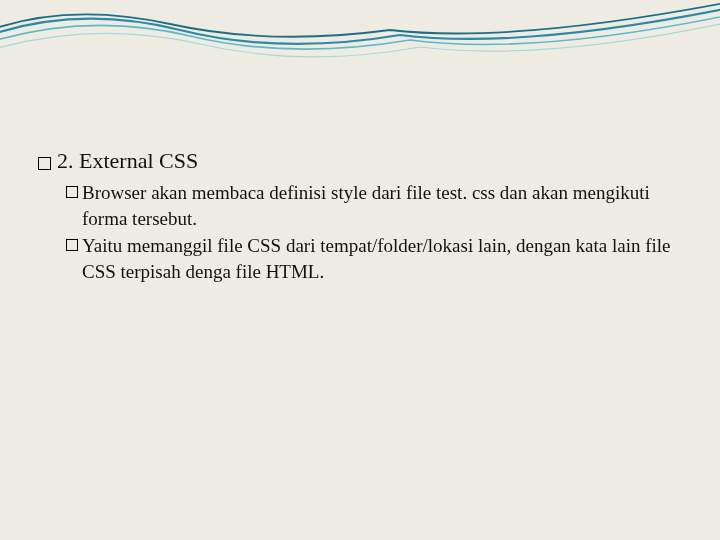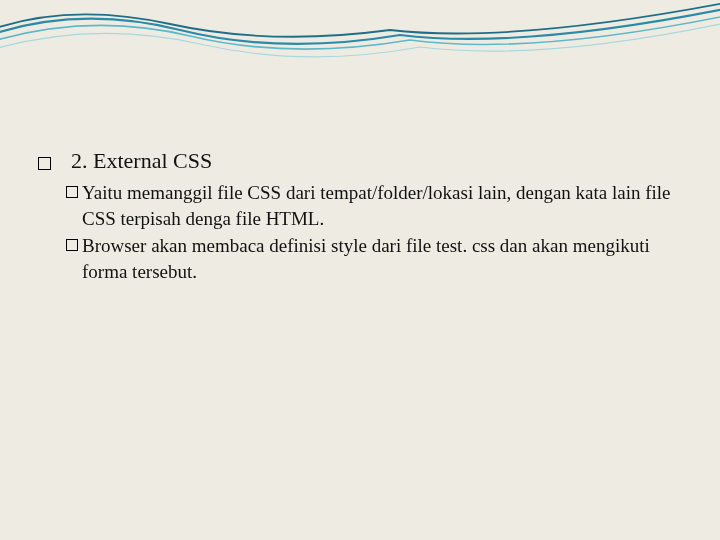--- a/index.html
+++ b/index.html
@@ -19,21 +19,21 @@
   }
   .content {
     position: absolute;
     top: 148px;
     left: 38px;
     right: 38px;
   }
   .heading-row {
     display: flex;
     align-items: baseline;
-    gap: 20px;
+    gap: 6px;
     margin-bottom: 6px;
   }
   .bullet-square {
     display: inline-block;
     width: 13px;
     height: 13px;
     border: 1.5px solid #000;
     background: transparent;
     flex-shrink: 0;
     position: relative;
@@ -80,20 +80,20 @@
 </svg>
 
 <div class="content">
   <div class="heading-row">
     <span class="bullet-square"></span>
     <span class="heading-text">2. External CSS</span>
   </div>
   <div class="sub-list">
     <div class="sub-item">
       <span class="sub-bullet"></span>
-      <span class="sub-text">Yaitu memanggil file CSS dari tempat/folder/lokasi lain, dengan kata lain file CSS terpisah denga file HTML.</span>
+      <span class="sub-text">Browser akan membaca definisi style dari file test. css dan akan mengikuti forma tersebut.</span>
     </div>
     <div class="sub-item">
       <span class="sub-bullet"></span>
-      <span class="sub-text">Browser akan membaca definisi style dari file test. css dan akan mengikuti forma tersebut.</span>
+      <span class="sub-text">Yaitu memanggil file CSS dari tempat/folder/lokasi lain, dengan kata lain file CSS terpisah denga file HTML.</span>
     </div>
   </div>
 </div>
 
 </body></html>

